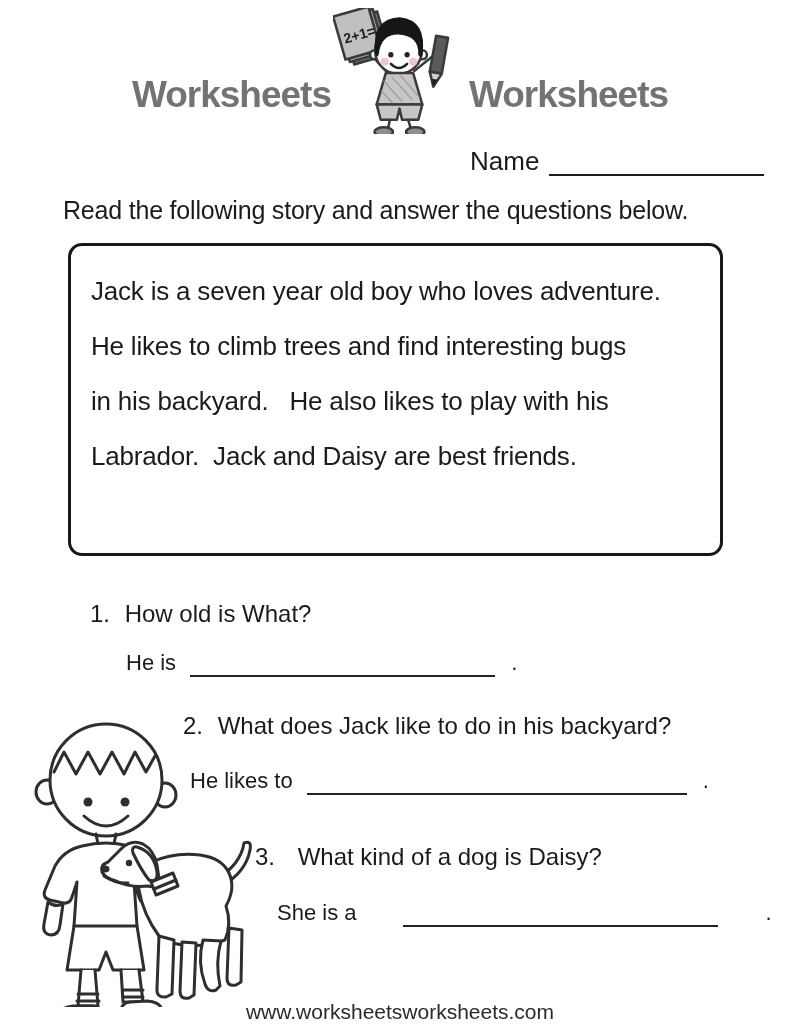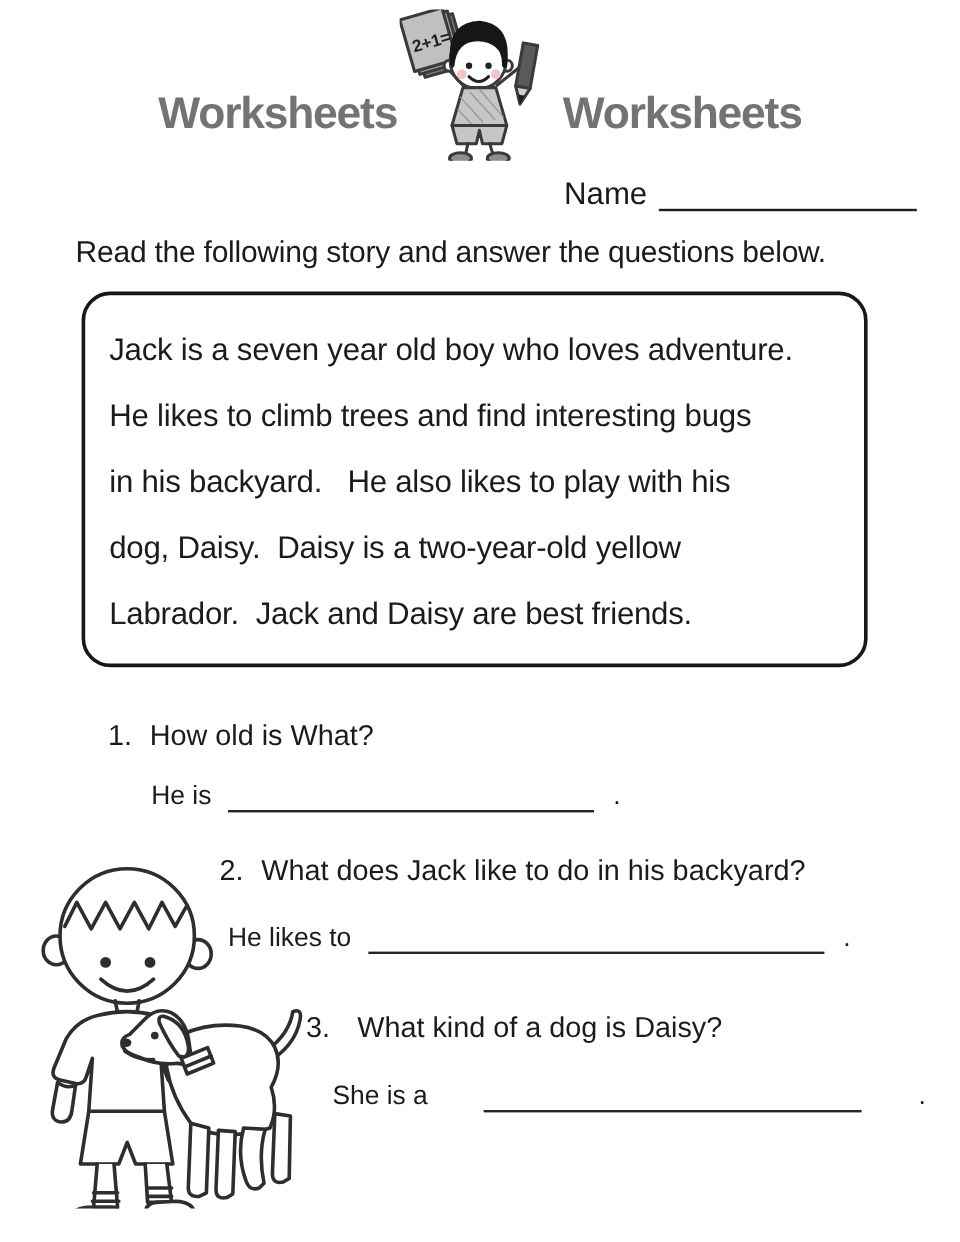--- a/index.html
+++ b/index.html
@@ -27,21 +27,21 @@
   .name-label{font-size:26px;line-height:30px;}
   .name-blank{
     display:inline-block;width:215px;height:27px;margin-left:10px;
     border-bottom:2.5px solid #1c1c1c;font-size:22px;
   }
   
   .instruction{position:absolute;top:196px;left:63px;font-size:25px;letter-spacing:-0.2px;}
   
   .story-box{
     position:absolute;top:243px;left:68px;width:655px;height:313px;
-    box-sizing:border-box;border:3px solid #181818;border-radius:24px;
+    box-sizing:border-box;border:3px solid #181818;border-radius:14px;
     padding:18px 0 0 20px;
   }
   .story-line{
     font-size:26px;line-height:55px;white-space:pre-wrap;
     letter-spacing:-0.2px;margin:0;
   }
   
   .question{position:absolute;font-size:24px;white-space:nowrap;}
   .q-number{display:inline-block;}
   .q-text{display:inline-block;margin-left:8px;}
@@ -106,21 +106,20 @@
     <span class="name-label">Name</span>
     <span class="name-blank"></span>
   </div>
 
   <div class="instruction">Read the following story and answer the questions below.</div>
 
   <div class="story-box">
     <p class="story-line">Jack is a seven year old boy who loves adventure.</p>
     <p class="story-line">He likes to climb trees and find interesting bugs</p>
     <p class="story-line">in his backyard.   He also likes to play with his</p>
-    <p class="story-line">dog, Daisy.  Daisy is a two-year-old yellow</p>
     <p class="story-line">Labrador.  Jack and Daisy are best friends.</p>
   </div>
 
   <div class="question" style="top:600px;left:90px;">
     <span class="q-number">1.</span>
     <span class="q-text">How old is What?</span>
   </div>
   <div class="answer-row" style="top:648px;left:126px;">
     <span class="answer-prefix">He is</span>
     <span class="answer-blank blank-1"></span>
@@ -177,14 +176,15 @@
       <path d="M 82,150 Q 80,143 88,140 L 101,127 Q 111,117 123,122 Q 134,128 137,143 L 139,157 Q 139,167 128,164 Q 110,166 96,159 Q 85,156 82,150 Z" fill="#fff"></path>
       <path d="M 117,125 Q 134,130 137,150 Q 138,161 129,158 Q 121,148 113,131 Q 111,124 117,125 Z" fill="#fff"></path>
       <path d="M 131,160 L 153,151 L 158,164 L 136,173 Z" fill="#fff"></path>
       <path d="M 134,167 L 156,158"></path>
       <circle cx="109" cy="141" r="3.2" fill="#2e2e2e" stroke="none"></circle>
       <ellipse cx="85" cy="147" rx="4.5" ry="3.5" fill="#2e2e2e" stroke="none"></ellipse>
       <path d="M 84,154 Q 96,162 108,161"></path>
     </g>
   </svg>
 
+  <div class="footer">www.worksheetsworksheets.com</div>
 
 </div>
 
 </body></html>

